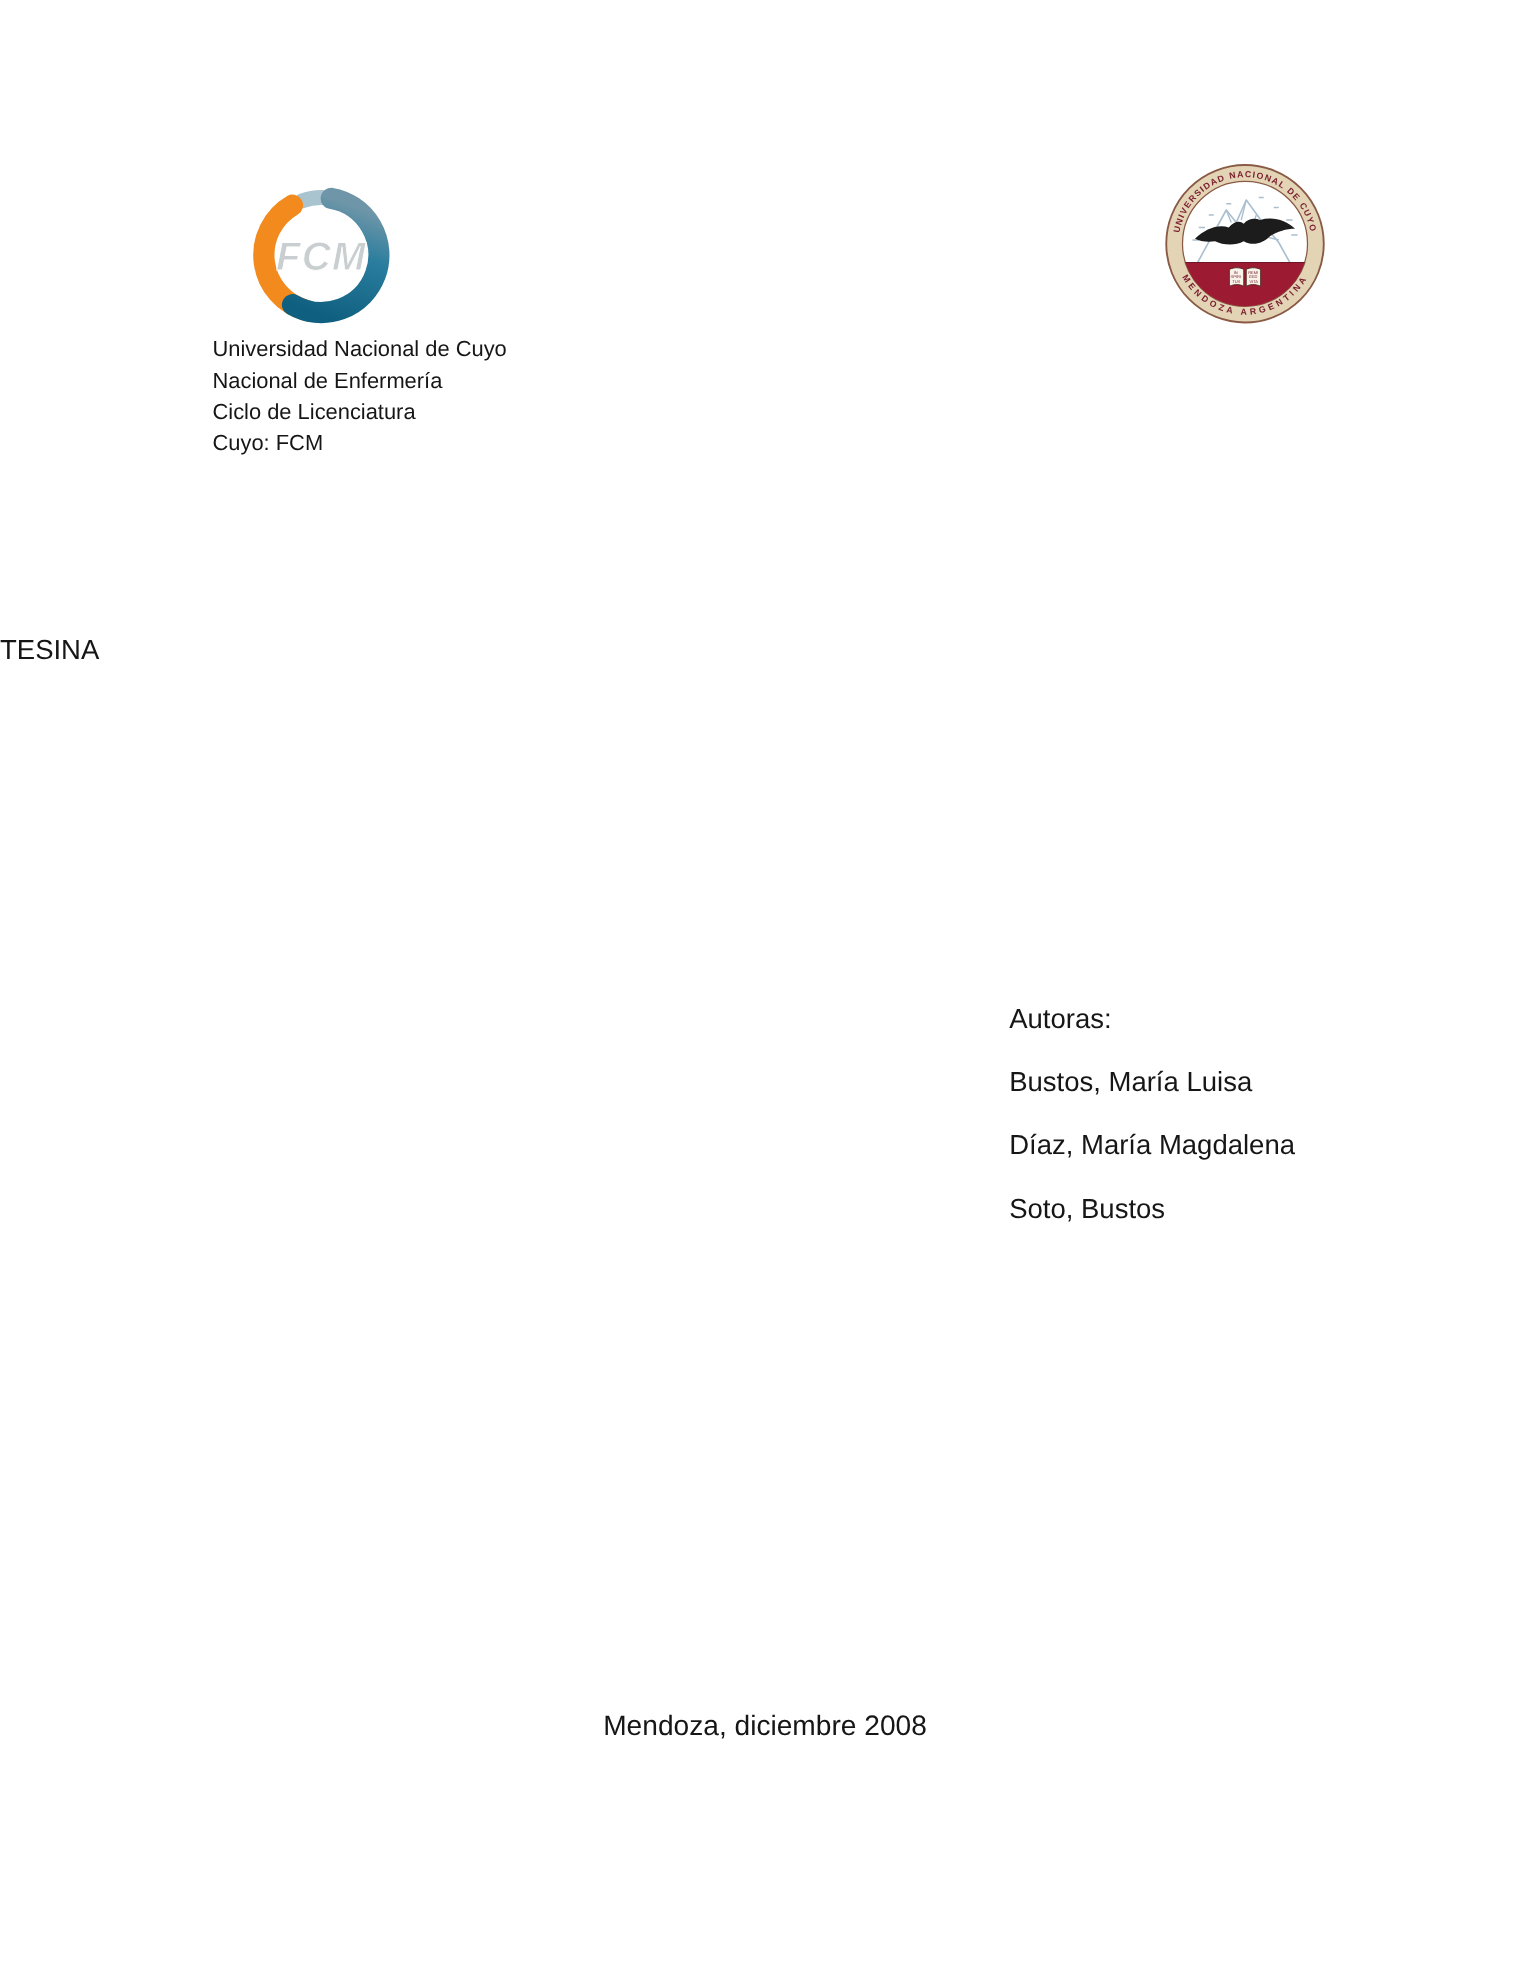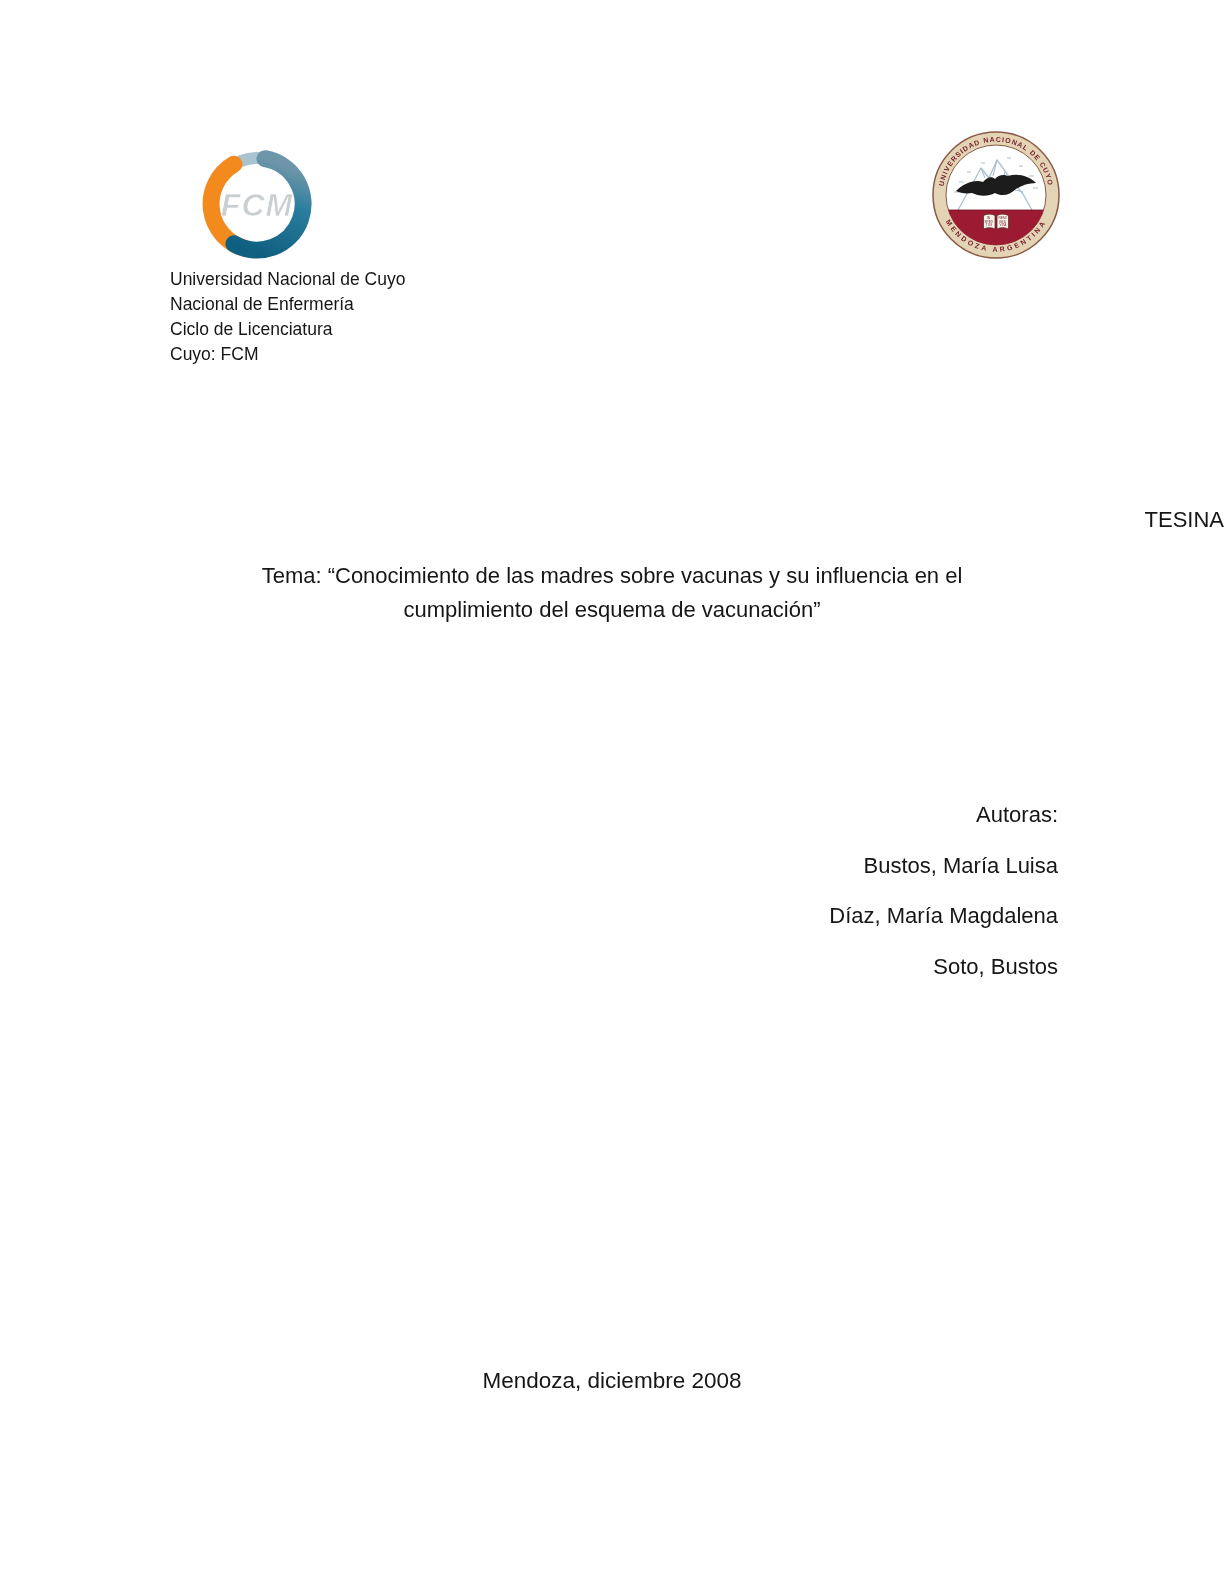--- a/index.html
+++ b/index.html
@@ -26,39 +26,39 @@
   }
   .seal {
     position: absolute;
     left: 931px; top: 130px;
     width: 130px; height: 130px;
   }
   .doc-title {
     position: absolute;
     left: 0; top: 509px;
     width: 100%;
-    text-align: right;
+    text-align: left;
     font-size: 22px;
     line-height: 22px;
     font-weight: normal;
     margin: 0;
   }
   .topic {
     position: absolute;
     left: 0; top: 559px;
     width: 100%;
     text-align: center;
     font-size: 22px;
     line-height: 34px;
     white-space: nowrap;
   }
   .authors {
     position: absolute;
-    right: 166px; top: 790px;
-    text-align: right;
+    right: 188px; top: 790px;
+    text-align: left;
     font-size: 22px;
     line-height: 50.5px;
     white-space: nowrap;
   }
   .place-date {
     position: absolute;
     left: 0; top: 1366px;
     width: 100%;
     text-align: center;
     font-size: 22.5px;
@@ -138,24 +138,20 @@
         <textPath href="#sealArcTop" startOffset="50%" text-anchor="middle" dominant-baseline="middle">UNIVERSIDAD NACIONAL DE CUYO</textPath>
       </text>
       <text font-size="7" font-weight="bold" letter-spacing="2.4" fill="#7b2130">
         <textPath href="#sealArcBottom" startOffset="50%" text-anchor="middle" dominant-baseline="middle">MENDOZA ARGENTINA</textPath>
       </text>
     </svg>
   </div>
 
   <h1 class="doc-title">TESINA</h1>
 
-  <div class="topic">
-    <div>Tema: “Conocimiento de las madres sobre vacunas y su influencia en el</div>
-    <div>cumplimiento del esquema de vacunación”</div>
-  </div>
 
   <div class="authors">
     <div>Autoras:</div>
     <div>Bustos, María Luisa</div>
     <div>Díaz, María Magdalena</div>
     <div>Soto, Bustos</div>
   </div>
 
   <div class="place-date">Mendoza, diciembre 2008</div>
 

